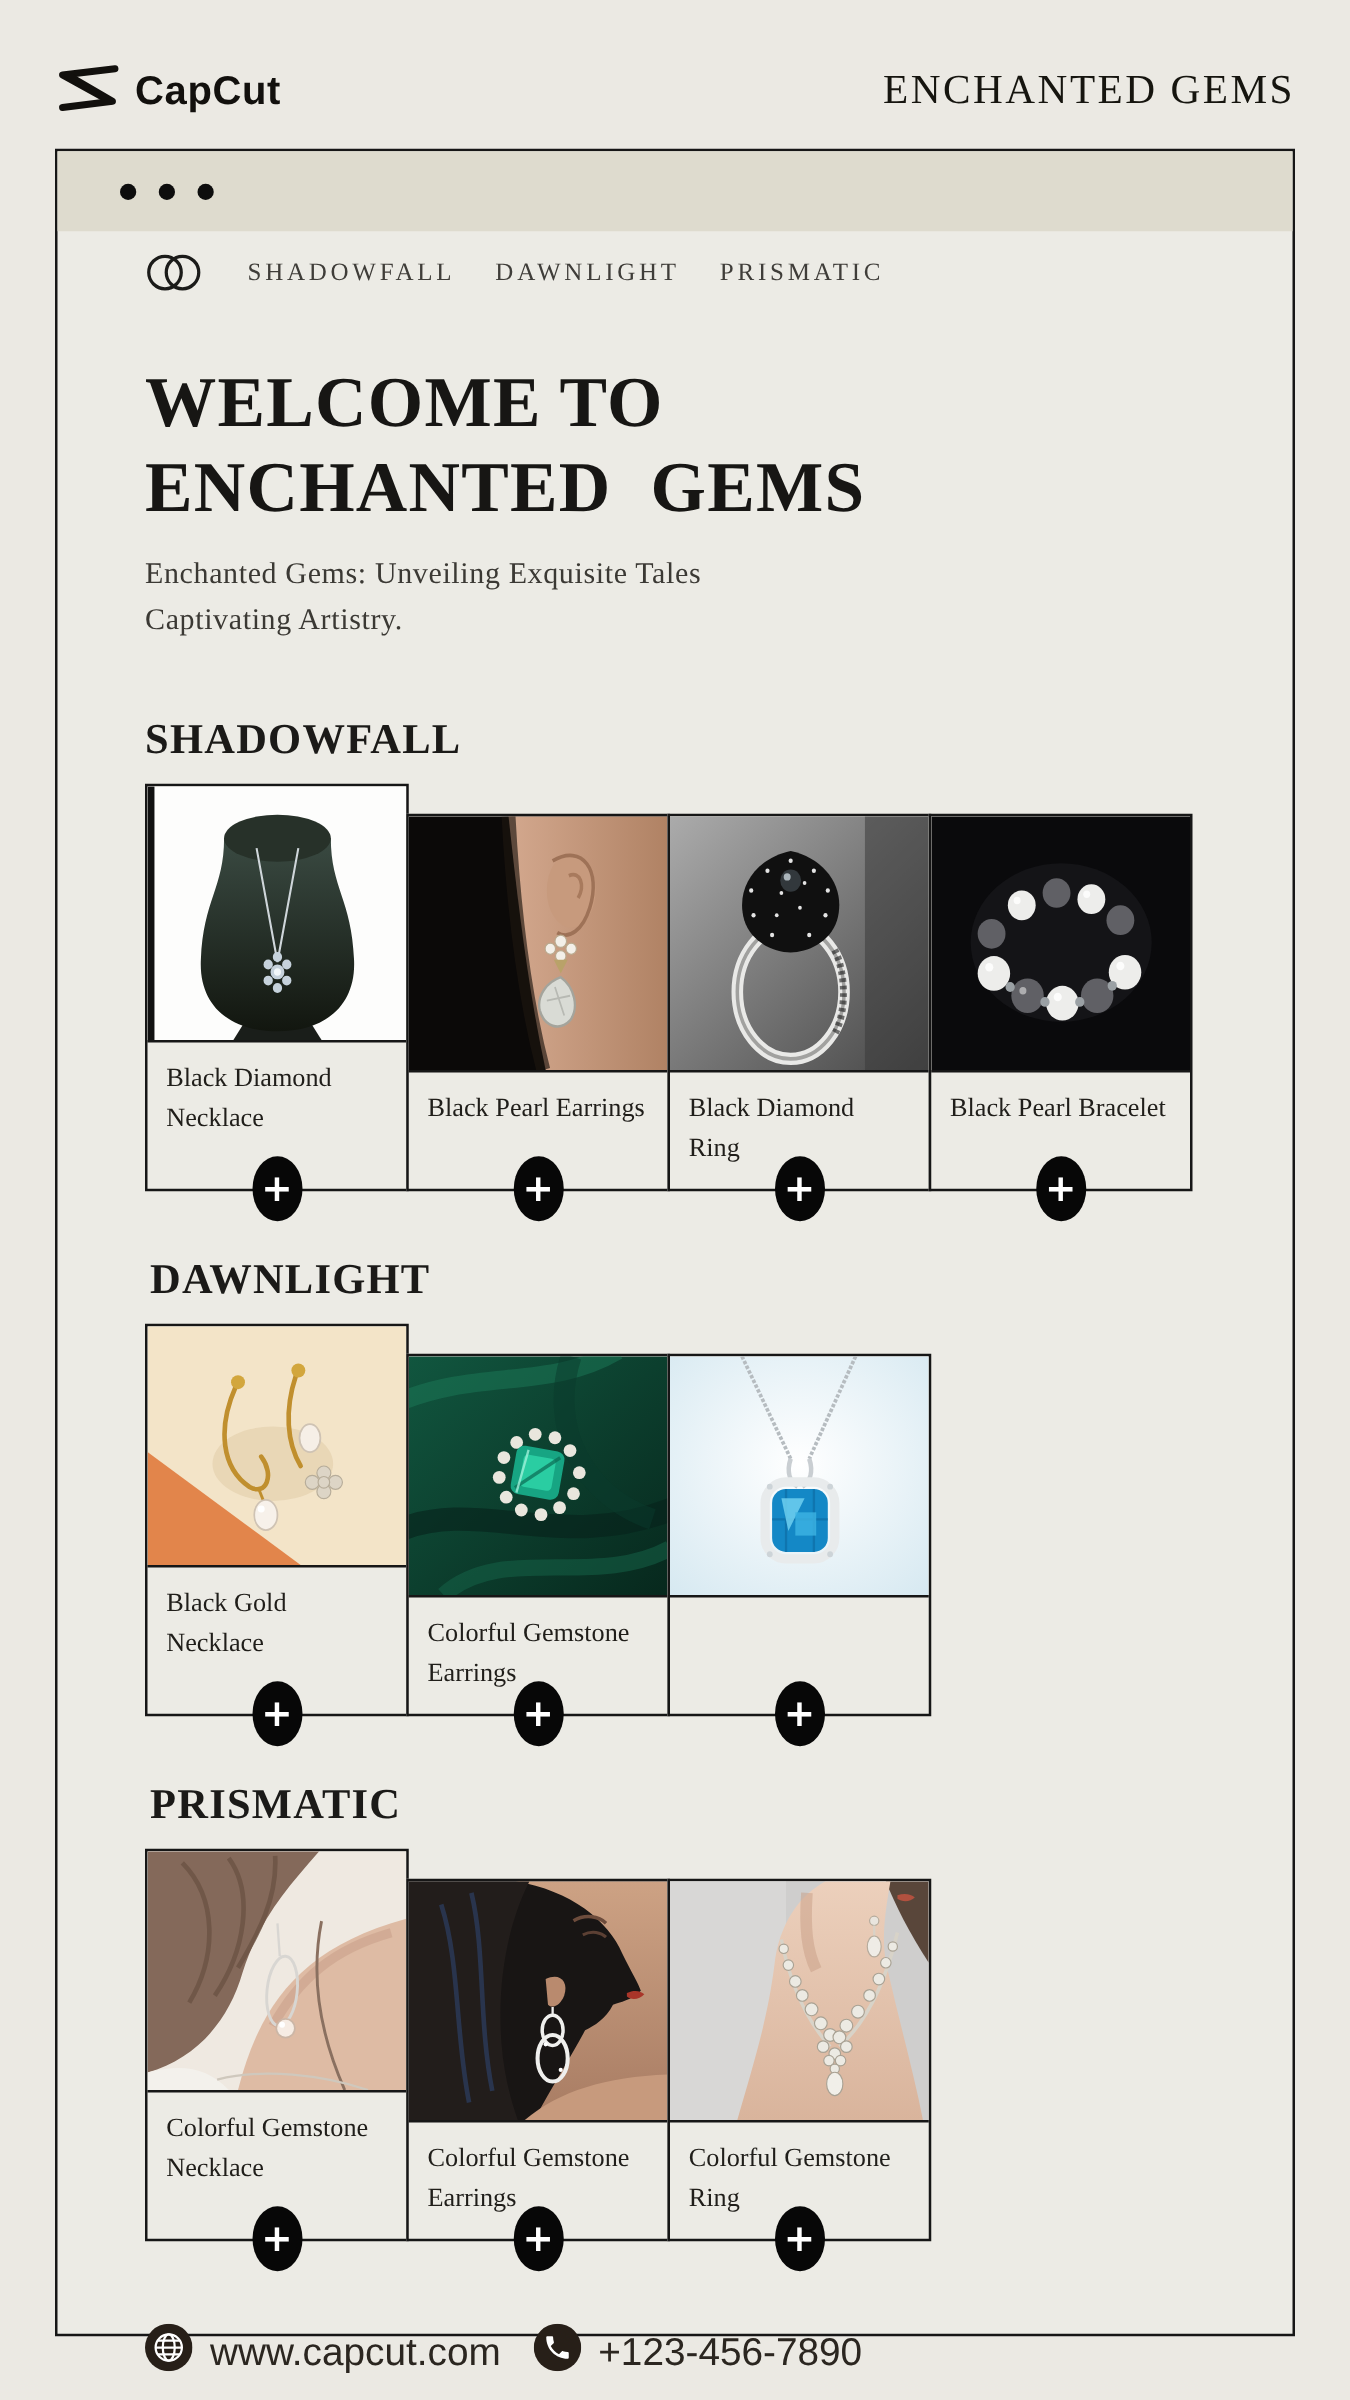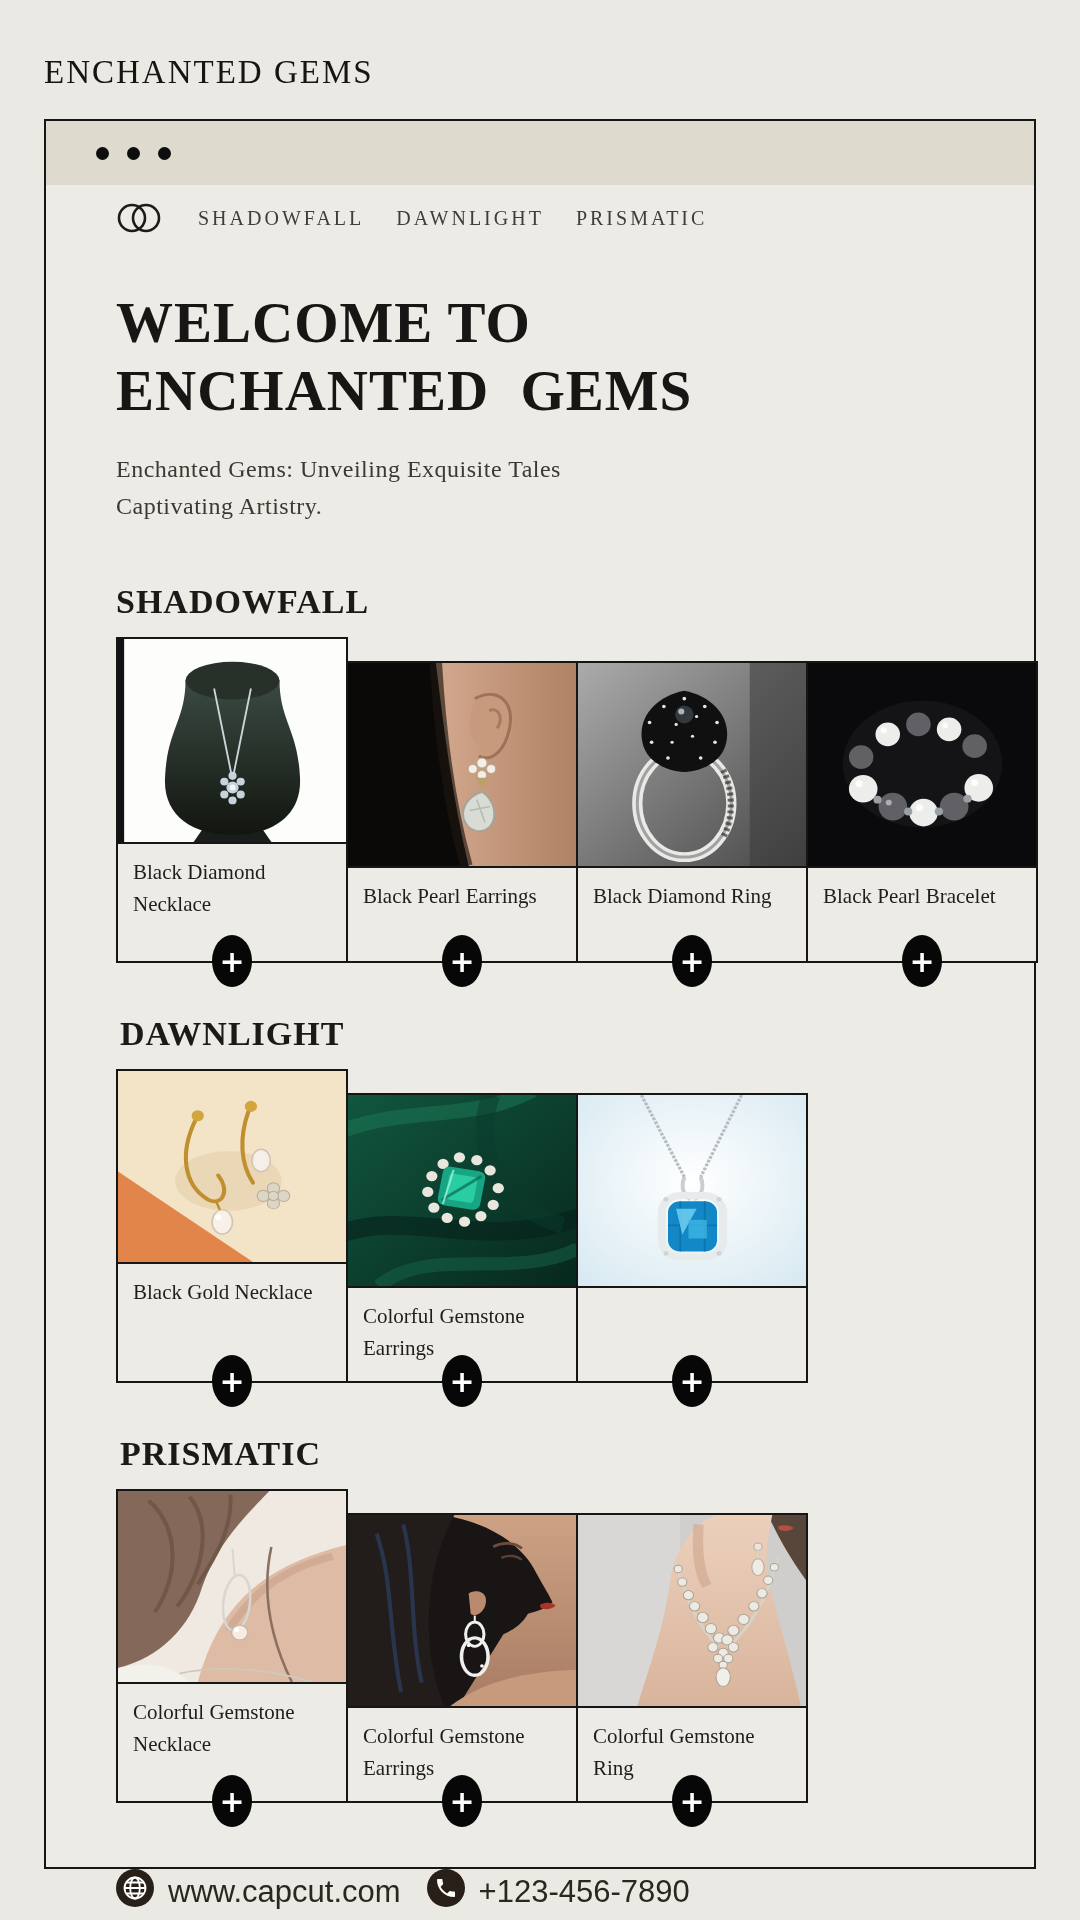--- a/index.html
+++ b/index.html
@@ -40,30 +40,30 @@
   .nav{ margin-top:16px; display:flex; align-items:center; }
   .nav .rings{ margin-right:26px; display:flex; }
   .nav a{
     text-decoration:none; color:#3f3d39; font-size:20px;
     letter-spacing:3px; margin-right:32px; font-weight:500;
   }
   
   .hero-title{ margin-top:54px; font-size:57px; font-weight:bold;
     line-height:1.2; letter-spacing:1px; color:#171614; }
   .hero-title .l2{ word-spacing:16px; }
-  .hero-sub{ margin-top:25px; font-size:24px; line-height:1.55;
+  .hero-sub{ margin-top:15px; font-size:24px; line-height:1.55;
     color:#3b3934; letter-spacing:.5px; }
   
   .section-title{ font-size:34px; font-weight:bold; letter-spacing:1px; color:#1b1a18; }
   .st1{ margin-top:58px; }
   .st2{ margin-top:52px; padding-left:4px; }
   .st3{ margin-top:52px; padding-left:4px; }
   .grid{ margin-top:16px; display:flex; }
   .card{
-    width:232px; border:2px solid #161616; background:#ecebe5;
+    width:211px; border:2px solid #161616; background:#ecebe5;
     position:relative; flex:none;
   }
   .card + .card{ margin-left:-2px;margin-top:24px; }
   .card-image{ height:205px; border-bottom:2px solid #161616; overflow:hidden; }
   .g23 .card-image{ height:193px; }
   .card-image svg{ display:block; width:100%; height:100%; }
   .card-label{
     height:93px; padding:13px 15px 0 15px;
     font-size:21px; line-height:1.5; color:#201e1a;
   }
@@ -78,20 +78,29 @@
   .footer{
     margin-top:66px; display:flex; align-items:center; gap:26px;
     font-family:"Liberation Sans", sans-serif; font-size:31px; color:#2b2620;
   }
   .contact{ display:flex; align-items:center; gap:14px; }
 </style>
 </head>
 <body>
 
 <div class="top-header">
+  <div class="capcut-logo">
+    <span>
+      <svg width="52" height="42" viewBox="0 0 52 42" fill="none">
+        <polyline points="48,6 6,11 44,32" stroke="#12100d" stroke-width="5.5" stroke-linecap="round" stroke-linejoin="round"></polyline>
+        <polyline points="6,37 46,32 10,11" stroke="#12100d" stroke-width="5.5" stroke-linecap="round" stroke-linejoin="round"></polyline>
+      </svg>
+    </span>
+    <span class="word">CapCut</span>
+  </div>
   <div class="site-title">ENCHANTED GEMS</div>
 </div>
 
 <div class="frame">
 
   <div class="titlebar">
     <span class="dot"></span>
     <span class="dot"></span>
     <span class="dot"></span>
   </div>

